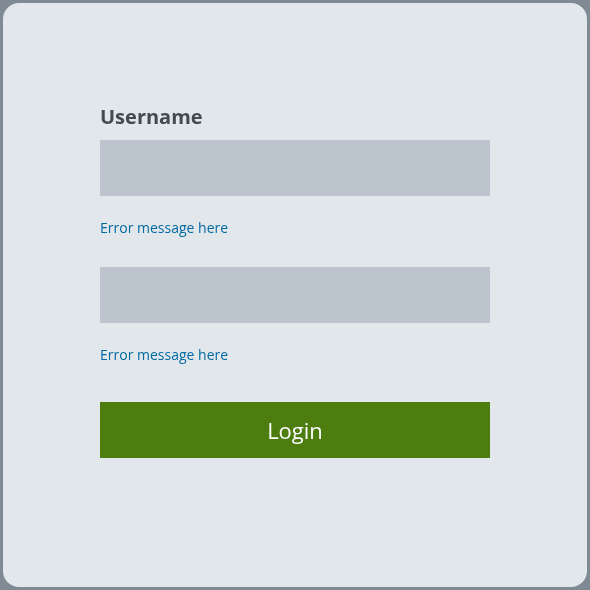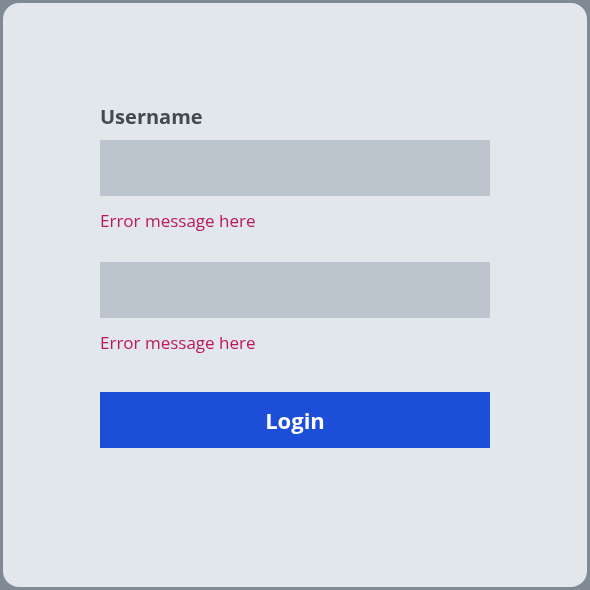--- a/index.html
+++ b/index.html
@@ -44,35 +44,35 @@
       outline: none;
       font-size: 18px;
       padding: 0 14px;
       color: #333;
       display: block;
     }
     .input::placeholder {
       color: #7b7b7b;
     }
     .error {
-      color: #be185d;
-      font-size: 17px;
-      margin-top: 13px;
+      color: #0369a1;
+      font-size: 14px;
+      margin-top: 22px;
     }
     .actions {
       margin-top: 38px;
     }
     .btn {
       width: 100%;
       height: 56px;
-      background: #1d4ed8;
+      background: #4d7c0f;
       border: none;
       color: #fdfdfd;
       font-size: 22px;
-      font-weight: 700;
+      font-weight: 400;
       cursor: pointer;
       font-family: inherit;
     }
   </style>
 </head>
 <body>
 
 <div class="panel">
   <div class="form-group">
     <label class="label">Username</label>

